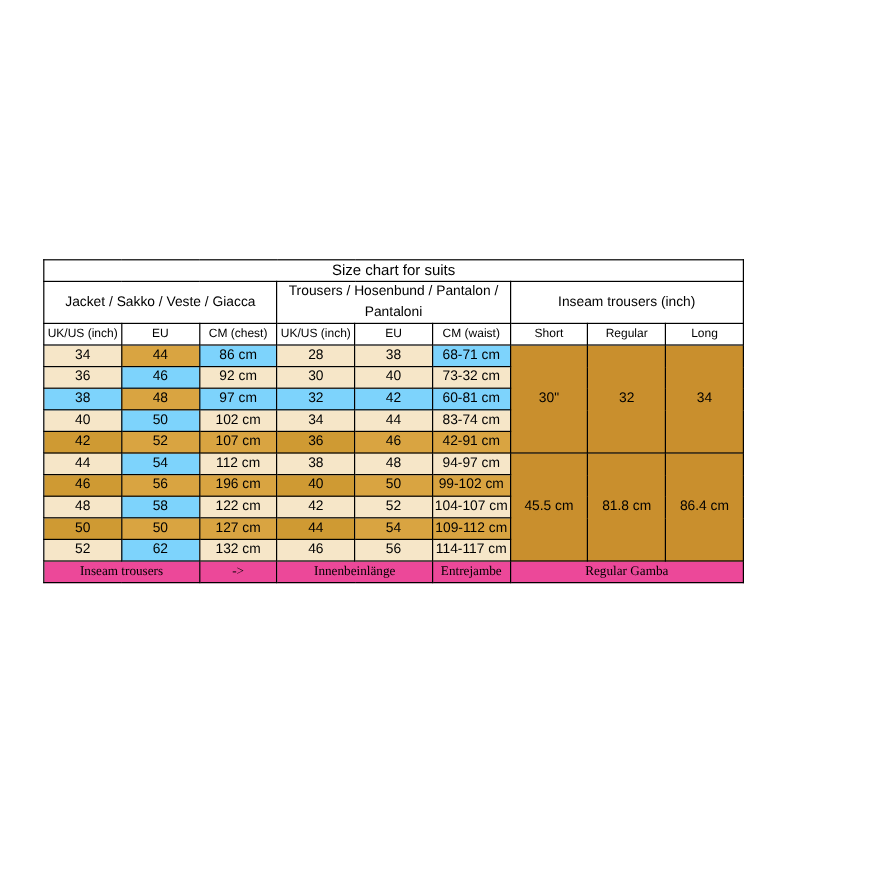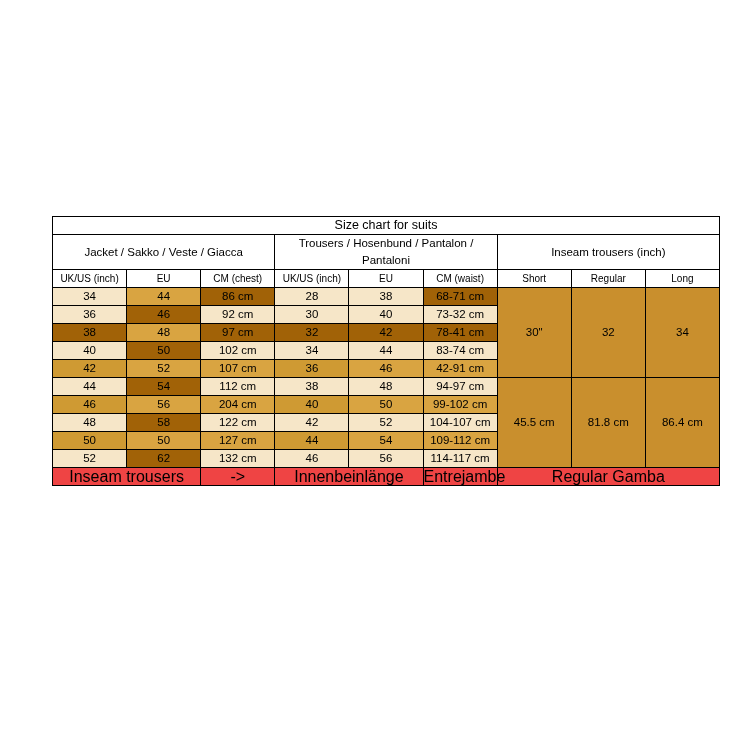--- a/index.html
+++ b/index.html
@@ -10,22 +10,21 @@
   body {
     width: 740px;
     height: 741px;
     font-family: "Liberation Sans", sans-serif;
     position: relative;
   }
   #chart-wrap {
     position: absolute;
     left: 36px;
     top: 216px;
-    width: 668px;
-    margin-left: 16px;
+    width: 584px;
   }
   table.size-chart {
     border-collapse: collapse;
     width: 100%;
     table-layout: fixed;
     font-size: 11.5px;
     color: #000000;
   }
   table.size-chart td, table.size-chart th {
     border: 1px solid #000000;
@@ -50,32 +49,33 @@
     background: #ffffff;
   }
   .col-head {
     font-size: 10px;
     height: 19px;
     line-height: 19px;
     background: #ffffff;
   }
   .shade-a { background: #f6e6c8; }
   .shade-b { background: #d9a441; }
-  .shade-c { background: #a16207; }
+  .shade-c { background: #7dd3fc; }
   .shade-d { background: #cf9a33; }
   .inseam-cell {
     background: #c98f2d;
     font-size: 11.5px;
     vertical-align: middle;
   }
   .footer-row td {
-    background: #ef4444;
-    height: 19px;
-    line-height: 19px;
-    font-size: 16px;
+    background: #ec4899;
+    height: 19px;
+    line-height: 19px;
+    font-size: 11px;
+    font-family: Liberation Serif, serif;
   }
   .footer-left { text-align: left; padding-left: 8px; }
 </style>
 </head>
 <body>
 
 <div id="chart-wrap">
   <table class="size-chart">
     <tbody>
       <tr>
@@ -118,21 +118,21 @@
         <td class="shade-a">40</td>
         <td class="shade-a">73-32 cm</td>
       </tr>
 
       <tr>
         <td class="shade-c">38</td>
         <td class="shade-b">48</td>
         <td class="shade-c">97 cm</td>
         <td class="shade-c">32</td>
         <td class="shade-c">42</td>
-        <td class="shade-c">78-41 cm</td>
+        <td class="shade-c">60-81 cm</td>
       </tr>
 
       <tr>
         <td class="shade-a">40</td>
         <td class="shade-c">50</td>
         <td class="shade-a">102 cm</td>
         <td class="shade-a">34</td>
         <td class="shade-a">44</td>
         <td class="shade-a">83-74 cm</td>
       </tr>
@@ -154,21 +154,21 @@
         <td class="shade-a">48</td>
         <td class="shade-a">94-97 cm</td>
         <td class="inseam-cell" rowspan="5">45.5 cm</td>
         <td class="inseam-cell" rowspan="5">81.8 cm</td>
         <td class="inseam-cell" rowspan="5">86.4 cm</td>
       </tr>
 
       <tr>
         <td class="shade-d">46</td>
         <td class="shade-b">56</td>
-        <td class="shade-b">204 cm</td>
+        <td class="shade-b">196 cm</td>
         <td class="shade-d">40</td>
         <td class="shade-b">50</td>
         <td class="shade-b">99-102 cm</td>
       </tr>
 
       <tr>
         <td class="shade-a">48</td>
         <td class="shade-c">58</td>
         <td class="shade-a">122 cm</td>
         <td class="shade-a">42</td>

